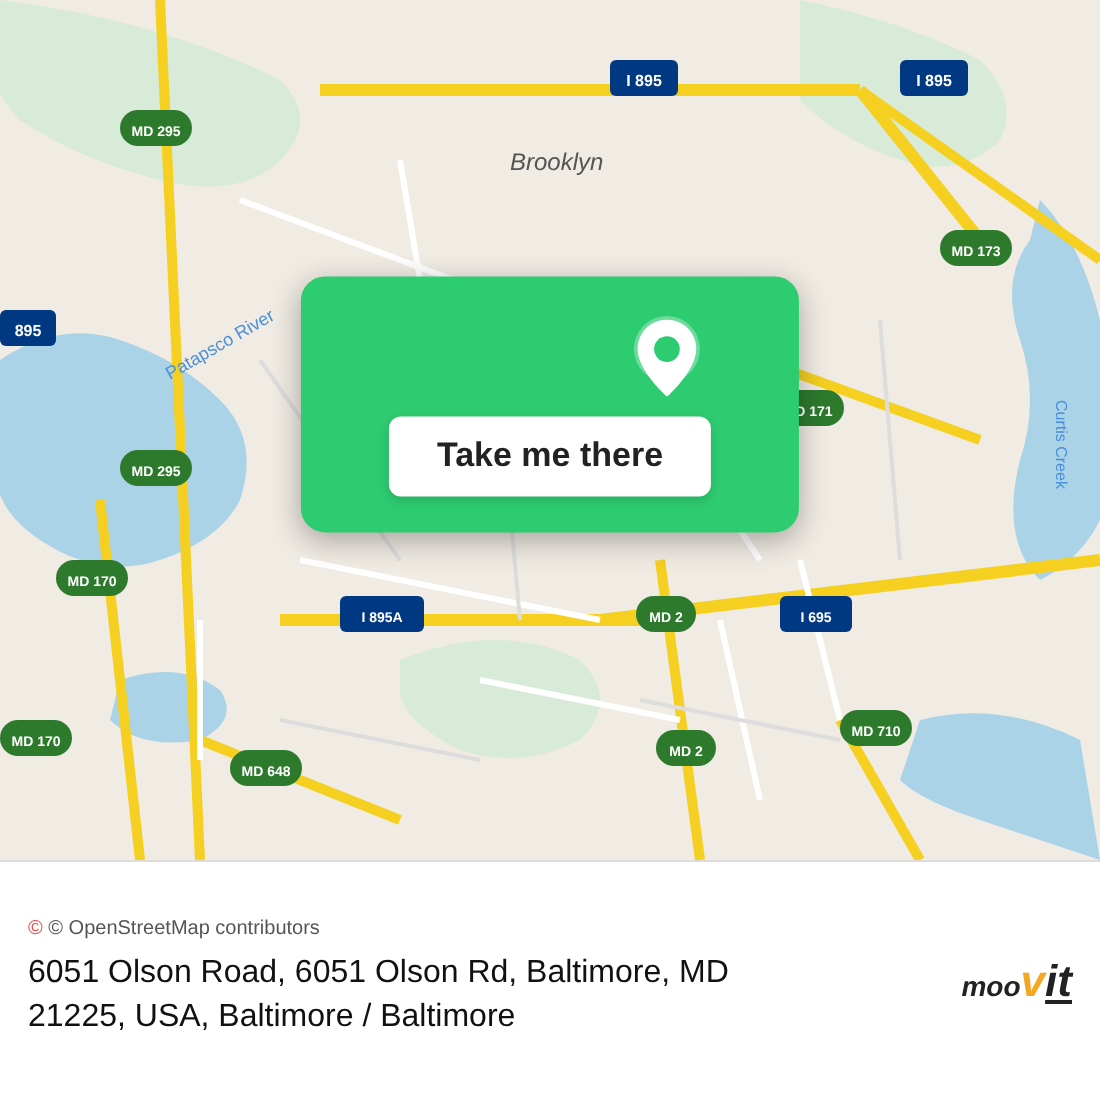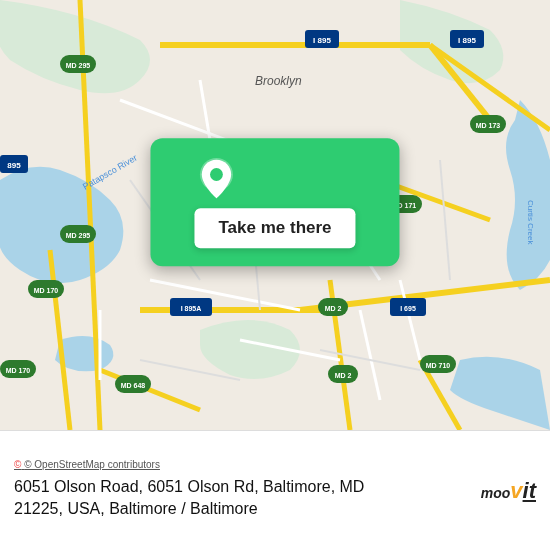--- a/index.html
+++ b/index.html
@@ -40,21 +40,21 @@
       align-items: center;
       gap: 0;
     }
 
     #green-card {
       background-color: #2ecc71;
       border-radius: 12px;
       padding: 18px 44px;
       display: flex;
       flex-direction: column;
-      align-items: flex-start;
+      align-items: flex-end;
       gap: 8px;
       box-shadow: 0 4px 15px rgba(0,0,0,0.3);
     }
 
     #location-pin {
       width: 44px;
       height: 44px;
     }
 
     #take-me-there-btn {
@@ -78,21 +78,20 @@
       display: flex;
       flex-direction: column;
       justify-content: center;
       border-top: 1px solid #ddd;
     }
 
     #osm-credit {
       font-size: 10px;
       color: #555;
       margin-bottom: 6px;
-      text-decoration: underline;
     }
 
     #address-text {
       font-size: 16px;
       color: #111;
       font-weight: 500;
       line-height: 1.4;
       margin-bottom: 4px;
     }
 

